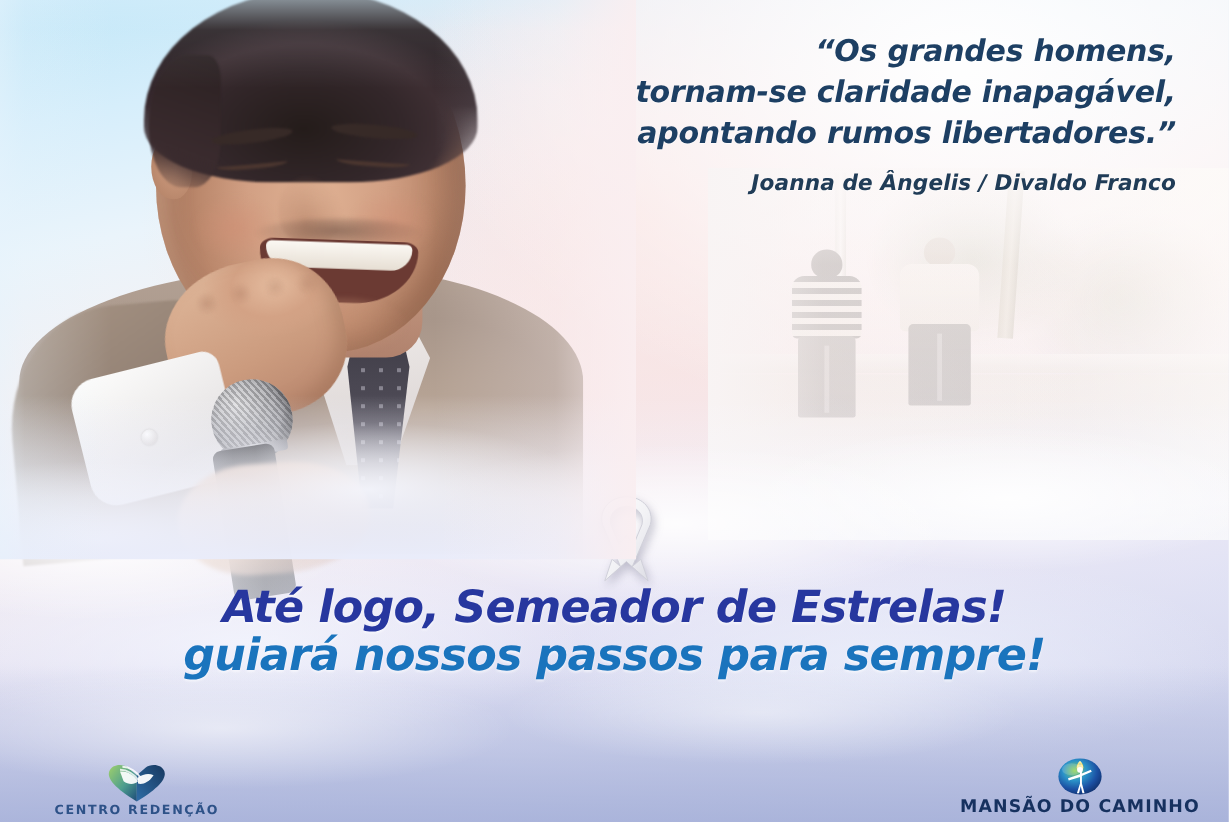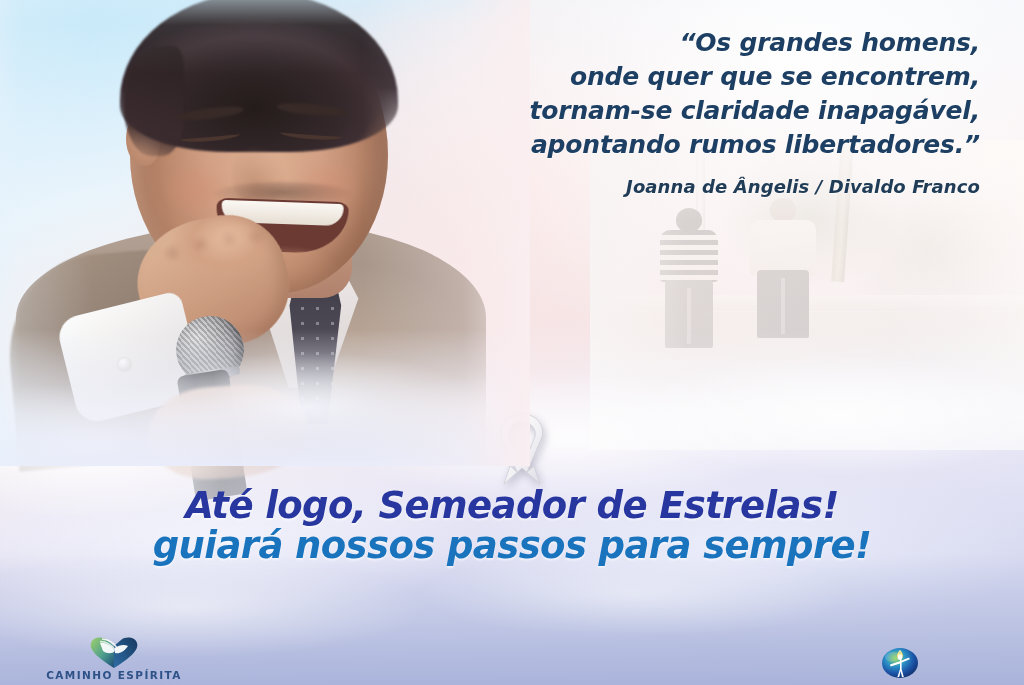--- a/index.html
+++ b/index.html
@@ -501,21 +501,20 @@
     <div class="p-mic-body"></div>
     <div class="p-hand2"></div>
     <div class="p-fade"></div>
   </div>
 
   <div class="clouds"></div>
   <div class="clouds-low"></div>
 
   <div class="quote">
     <div class="quote-line">“Os grandes homens,</div>
-    <div class="quote-line">onde quer que se encontrem,</div>
     <div class="quote-line">tornam-se claridade inapagável,</div>
     <div class="quote-line">apontando rumos libertadores.”</div>
     <div class="quote-attrib">Joanna de Ângelis / Divaldo Franco</div>
   </div>
 
   <svg class="ribbon" viewBox="0 0 76 86">
     <defs>
       <linearGradient id="ribG" x1="0" y1="0" x2="1" y2="1">
         <stop offset="0%" stop-color="#ffffff"></stop>
         <stop offset="55%" stop-color="#f2f2f5"></stop>
@@ -545,21 +544,21 @@
         </linearGradient>
       </defs>
       <path d="M26 33 C8 22 1 14 3 8 C5 2 14 1 19 5 L26 11 Z" fill="url(#hGreen)"></path>
       <path d="M26 33 C44 22 51 14 49 8 C47 2 38 1 33 5 L26 11 Z" fill="url(#hBlue)"></path>
       <path d="M12 8 C18 7 24 11 27 16 C24 19 19 19 15 16 Z" fill="#ffffff" opacity="0.92"></path>
       <path d="M14 4 C20 4 26 8 29 13" stroke="#ffffff" stroke-width="1.6" fill="none" opacity="0.85"></path>
       <path d="M12 6.5 C18 6.5 24 10.5 27.5 15" stroke="#ffffff" stroke-width="1.6" fill="none" opacity="0.8"></path>
       <path d="M27 13 C31 10 36 9 40 11 C36 17 31 19 27 18 Z" fill="#ffffff" opacity="0.95"></path>
     </svg>
     <div class="logo-text">
-      <div class="l1">CAMINHO ESPÍRITA</div>
+      <div class="l1">CENTRO REDENÇÃO</div>
     </div>
   </div>
 
   <div class="logo logo-right">
     <svg class="logo-mark" width="46" height="40" viewBox="0 0 46 40">
       <defs>
         <radialGradient id="globeG" cx="38%" cy="34%" r="72%">
           <stop offset="0%" stop-color="#8fd34f"></stop>
           <stop offset="38%" stop-color="#2b93c9"></stop>
           <stop offset="72%" stop-color="#1b50a3"></stop>
@@ -573,15 +572,18 @@
       </defs>
       <ellipse cx="23" cy="22" rx="18" ry="15" fill="url(#globeG)"></ellipse>
       <ellipse cx="16" cy="16" rx="8" ry="5" fill="#ffffff" opacity="0.17"></ellipse>
       <path d="M23 9 C26 12 26.5 15 25 17 C24.5 14.5 23.8 12.5 23 11 C22.2 12.5 21.5 14.5 21 17 C19.5 15 20 12 23 9 Z" fill="url(#flameG)"></path>
       <circle cx="23" cy="14.5" r="2.6" fill="#fdf3b5" opacity="0.9"></circle>
       <circle cx="23" cy="16.5" r="2.4" fill="#ffffff"></circle>
       <path d="M23 18.4 L23 28 L20.4 36 L22.2 36 L23.6 30 L25 36 L26.8 36 L24.6 28 L24.6 18.4 Z" fill="#ffffff"></path>
       <path d="M23.4 20 L13 23.5 L13.6 25.4 L23.8 22.2 Z" fill="#ffffff"></path>
       <path d="M23.6 20 L32 16.4 L32.8 18.2 L24 21.8 Z" fill="#ffffff"></path>
     </svg>
+    <div class="logo-text">
+      <div class="r1">MANSÃO DO CAMINHO</div>
+    </div>
   </div>
 
 </div>
 
 </body></html>

